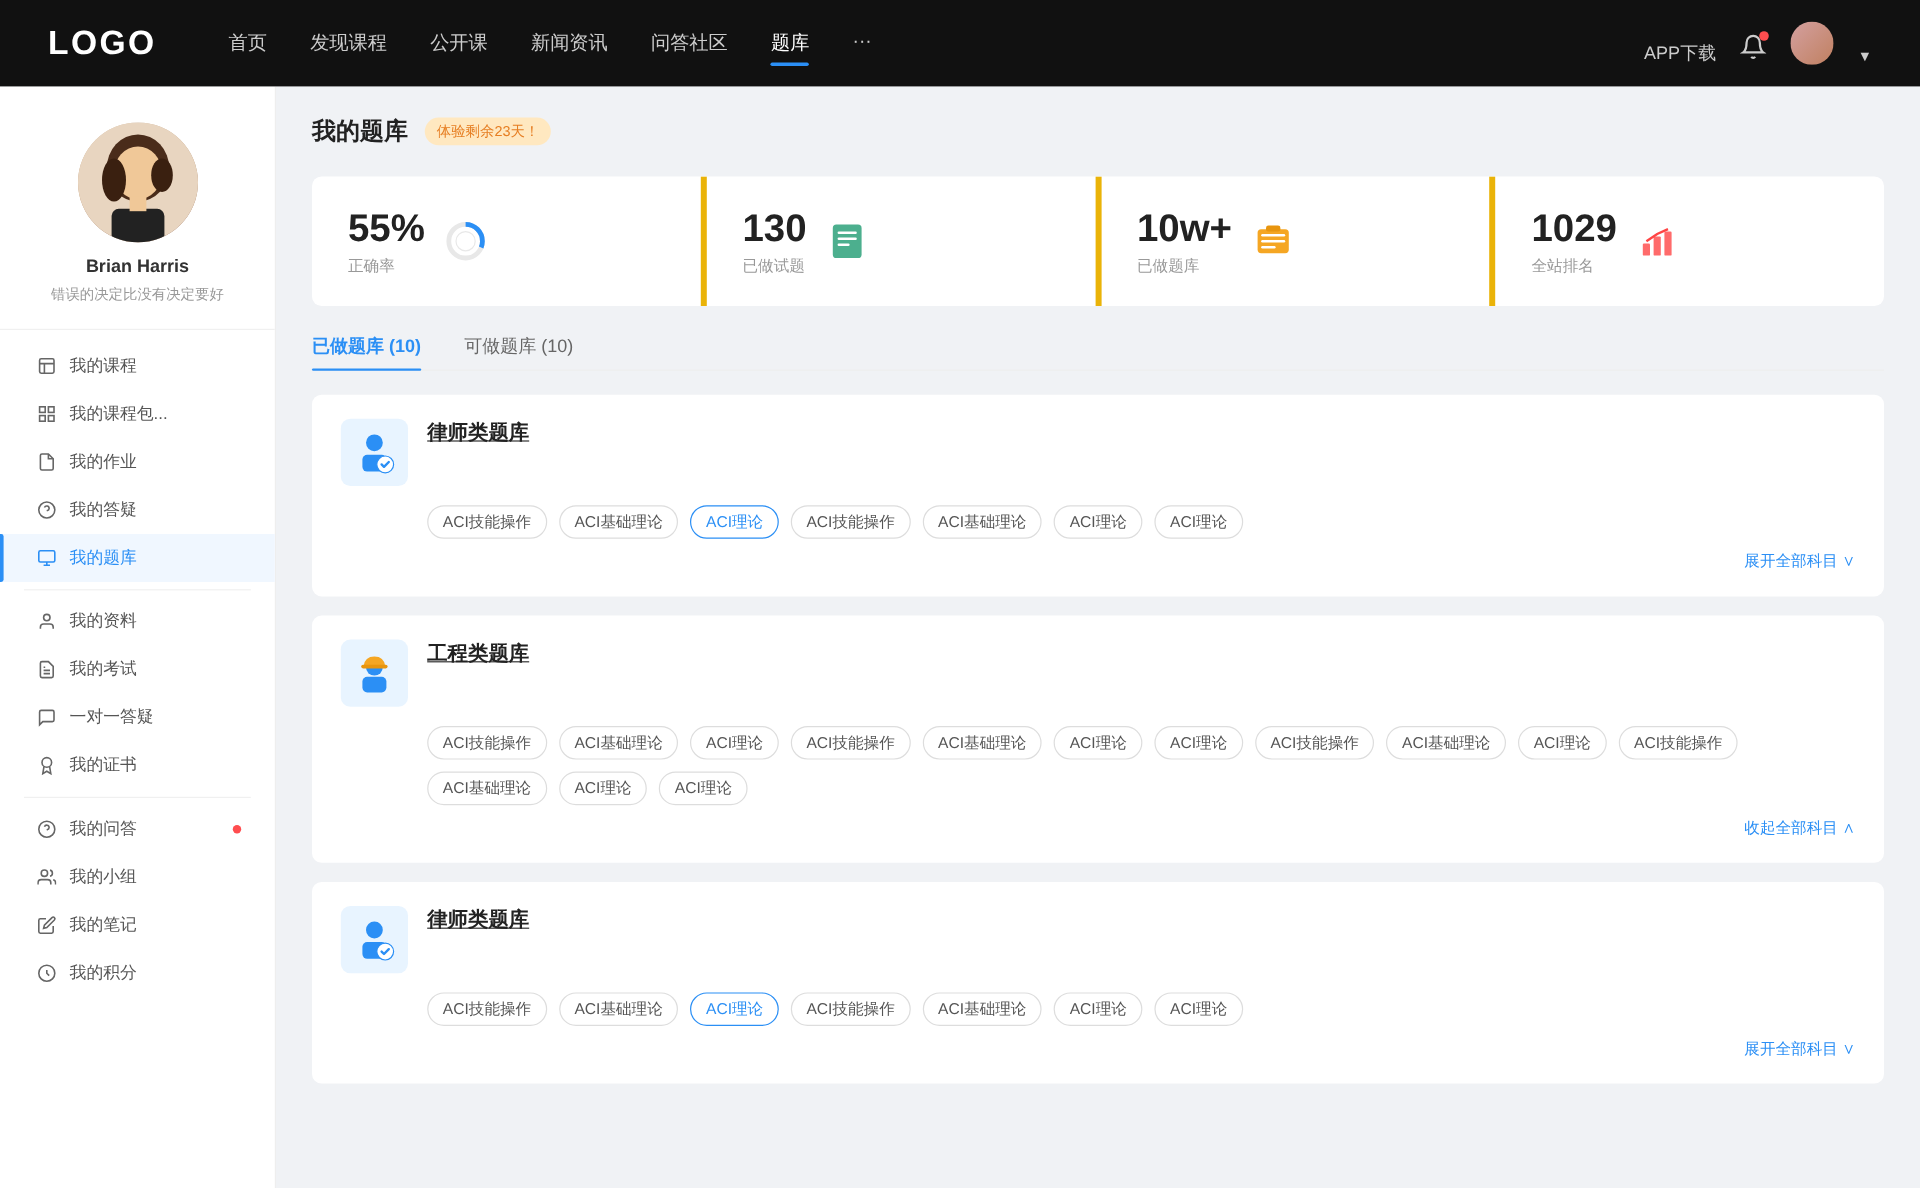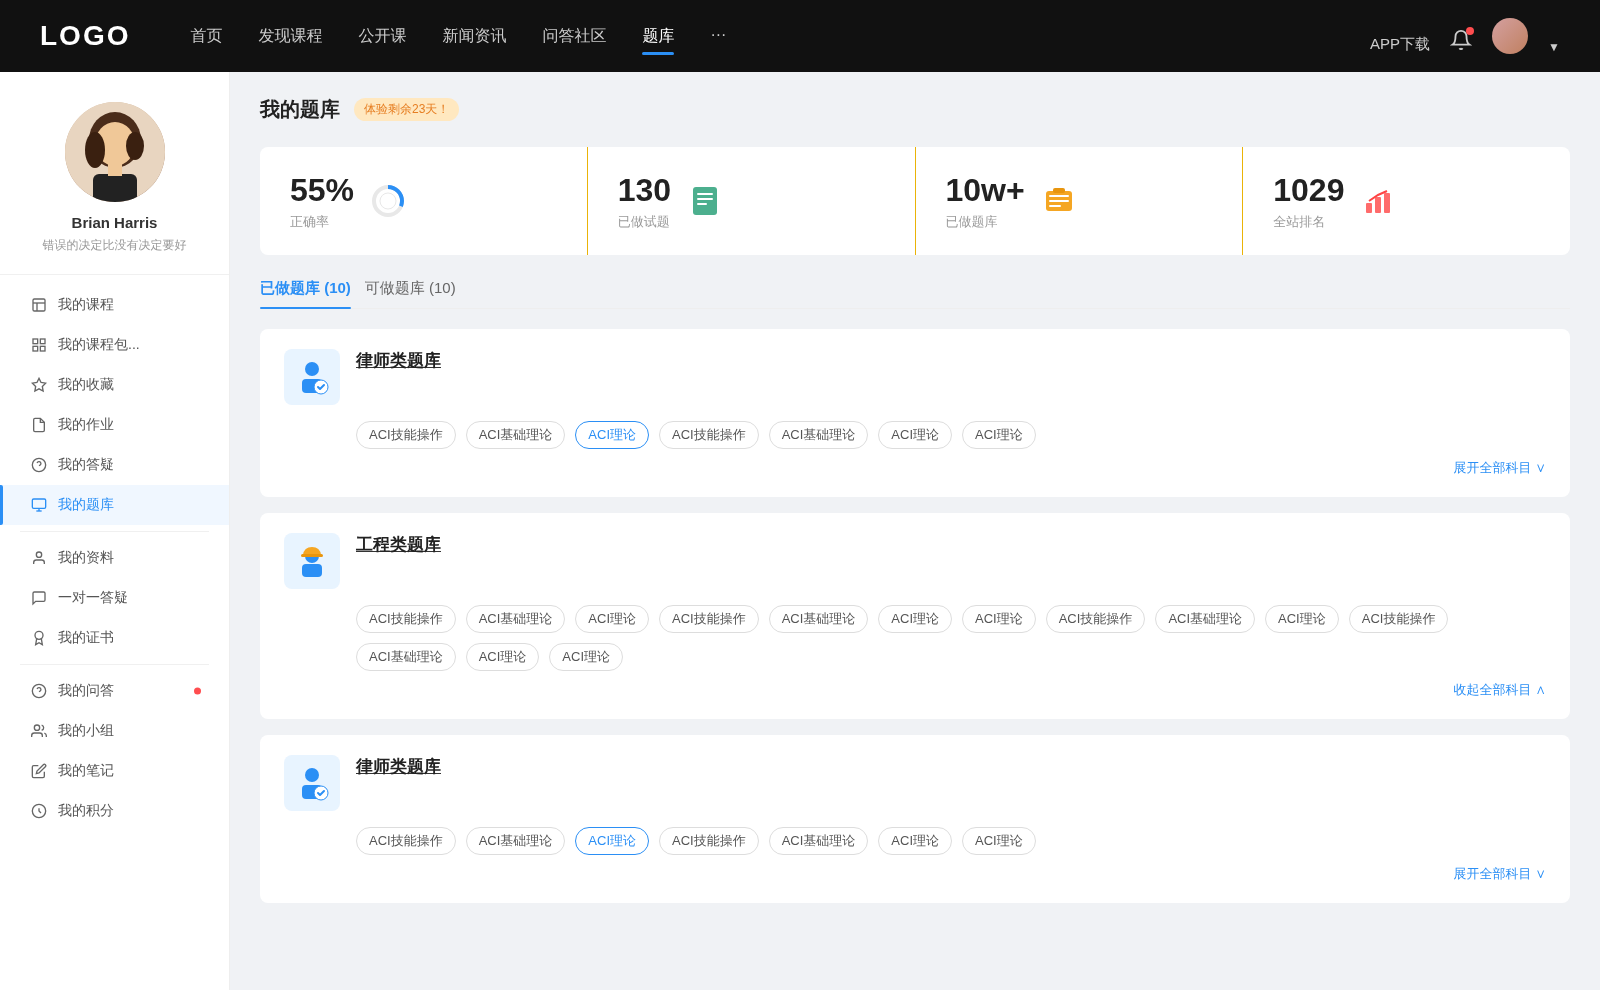--- a/index.html
+++ b/index.html
@@ -220,21 +220,21 @@
     .stats-row {
       display: flex;
       background: #fff;
       border-radius: 8px;
       margin-bottom: 24px;
       overflow: hidden;
     }
     .stat-item {
       flex: 1;
       padding: 24px 30px;
-      border-right: 1px solid #eab308;
+      border-right: 5px solid #eab308;
       display: flex;
       align-items: center;
       gap: 16px;
     }
     .stat-item:last-child { border-right: none; }
     .stat-text-group { }
     .stat-number {
       font-size: 32px;
       font-weight: 700;
       color: #222;
@@ -251,21 +251,21 @@
       border-radius: 50%;
       display: flex;
       align-items: center;
       justify-content: center;
       font-size: 18px;
     }
 
     
     .tabs-row {
       display: flex;
-      gap: 14px;
+      gap: 36px;
       margin-bottom: 20px;
       border-bottom: 1px solid #eee;
       padding-bottom: 0;
     }
     .tab-item {
       font-size: 15px;
       color: #666;
       cursor: pointer;
       padding-bottom: 10px;
       position: relative;
@@ -433,28 +433,20 @@
               <rect x="14" y="3" width="7" height="7"></rect>
               <rect x="3" y="14" width="7" height="7"></rect>
               <rect x="14" y="14" width="7" height="7"></rect>
             </svg>
         </span>
         <span>我的课程包...</span>
       </div>
       <div class="sidebar-menu-item">
         <span class="sidebar-menu-icon">
           <svg width="16" height="16" viewBox="0 0 24 24" fill="none" stroke="#666" stroke-width="2">
-              <polygon points="12 2 15.09 8.26 22 9.27 17 14.14 18.18 21.02 12 17.77 5.82 21.02 7 14.14 2 9.27 8.91 8.26 12 2"></polygon>
-            </svg>
-        </span>
-        <span>我的收藏</span>
-      </div>
-      <div class="sidebar-menu-item">
-        <span class="sidebar-menu-icon">
-          <svg width="16" height="16" viewBox="0 0 24 24" fill="none" stroke="#666" stroke-width="2">
               <path d="M14 2H6a2 2 0 0 0-2 2v16a2 2 0 0 0 2 2h12a2 2 0 0 0 2-2V8z"></path>
               <polyline points="14 2 14 8 20 8"></polyline>
             </svg>
         </span>
         <span>我的作业</span>
       </div>
       <div class="sidebar-menu-item">
         <span class="sidebar-menu-icon">
           <svg width="16" height="16" viewBox="0 0 24 24" fill="none" stroke="#666" stroke-width="2">
               <circle cx="12" cy="12" r="10"></circle>
@@ -476,20 +468,31 @@
       </div>
       <div class="sidebar-divider"></div>
       <div class="sidebar-menu-item">
         <span class="sidebar-menu-icon">
           <svg width="16" height="16" viewBox="0 0 24 24" fill="none" stroke="#666" stroke-width="2">
               <path d="M20 21v-2a4 4 0 0 0-4-4H8a4 4 0 0 0-4 4v2"></path>
               <circle cx="12" cy="7" r="4"></circle>
             </svg>
         </span>
         <span>我的资料</span>
+      </div>
+      <div class="sidebar-menu-item">
+        <span class="sidebar-menu-icon">
+          <svg width="16" height="16" viewBox="0 0 24 24" fill="none" stroke="#666" stroke-width="2">
+              <path d="M14 2H6a2 2 0 0 0-2 2v16a2 2 0 0 0 2 2h12a2 2 0 0 0 2-2V8z"></path>
+              <line x1="16" y1="13" x2="8" y2="13"></line>
+              <line x1="16" y1="17" x2="8" y2="17"></line>
+              <polyline points="10 9 9 9 8 9"></polyline>
+            </svg>
+        </span>
+        <span>我的考试</span>
       </div>
       <div class="sidebar-menu-item">
         <span class="sidebar-menu-icon">
           <svg width="16" height="16" viewBox="0 0 24 24" fill="none" stroke="#666" stroke-width="2">
               <path d="M21 15a2 2 0 0 1-2 2H7l-4 4V5a2 2 0 0 1 2-2h14a2 2 0 0 1 2 2z"></path>
             </svg>
         </span>
         <span>一对一答疑</span>
       </div>
       <div class="sidebar-menu-item">

